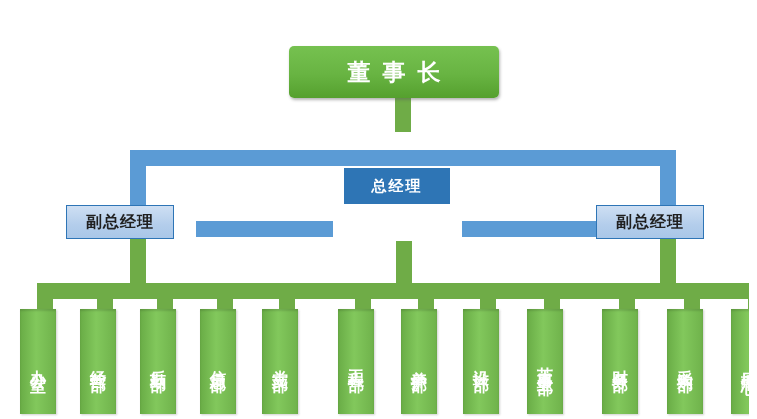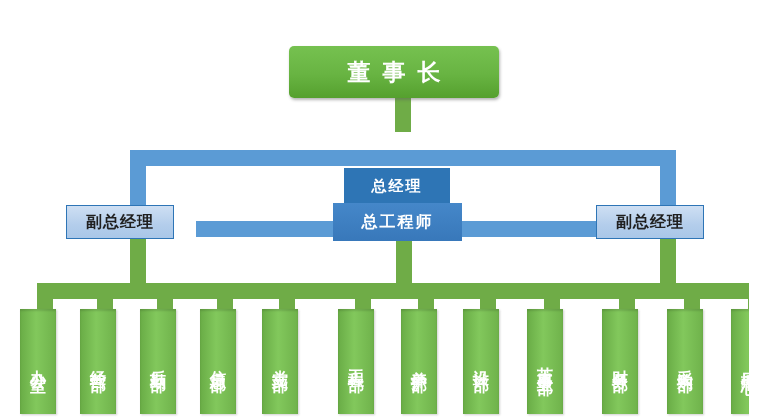--- a/index.html
+++ b/index.html
@@ -130,21 +130,20 @@
   <div class="vline green" style="left:603px;top:268px;height:25px"></div>
   <div class="vline green" style="left:668px;top:268px;height:25px"></div>
   <div class="vline green" style="left:732px;top:268px;height:25px"></div>
 
   <div class="node chairman">董事长</div>
 
   <div class="node gm">总经理</div>
 
   <div class="node deputy left">副总经理</div>
 
-  <div class="node engineer">总工程师</div>
 
   <div class="node deputy right">副总经理</div>
 
   <div class="dept" style="left:4px">办公室</div>
   <div class="dept" style="left:64px">经营部</div>
   <div class="dept" style="left:124px">后勤部</div>
   <div class="dept" style="left:184px">信息部</div>
   <div class="dept" style="left:246px">党支部</div>
   <div class="dept" style="left:322px">工程部</div>
   <div class="dept" style="left:385px">养护部</div>

